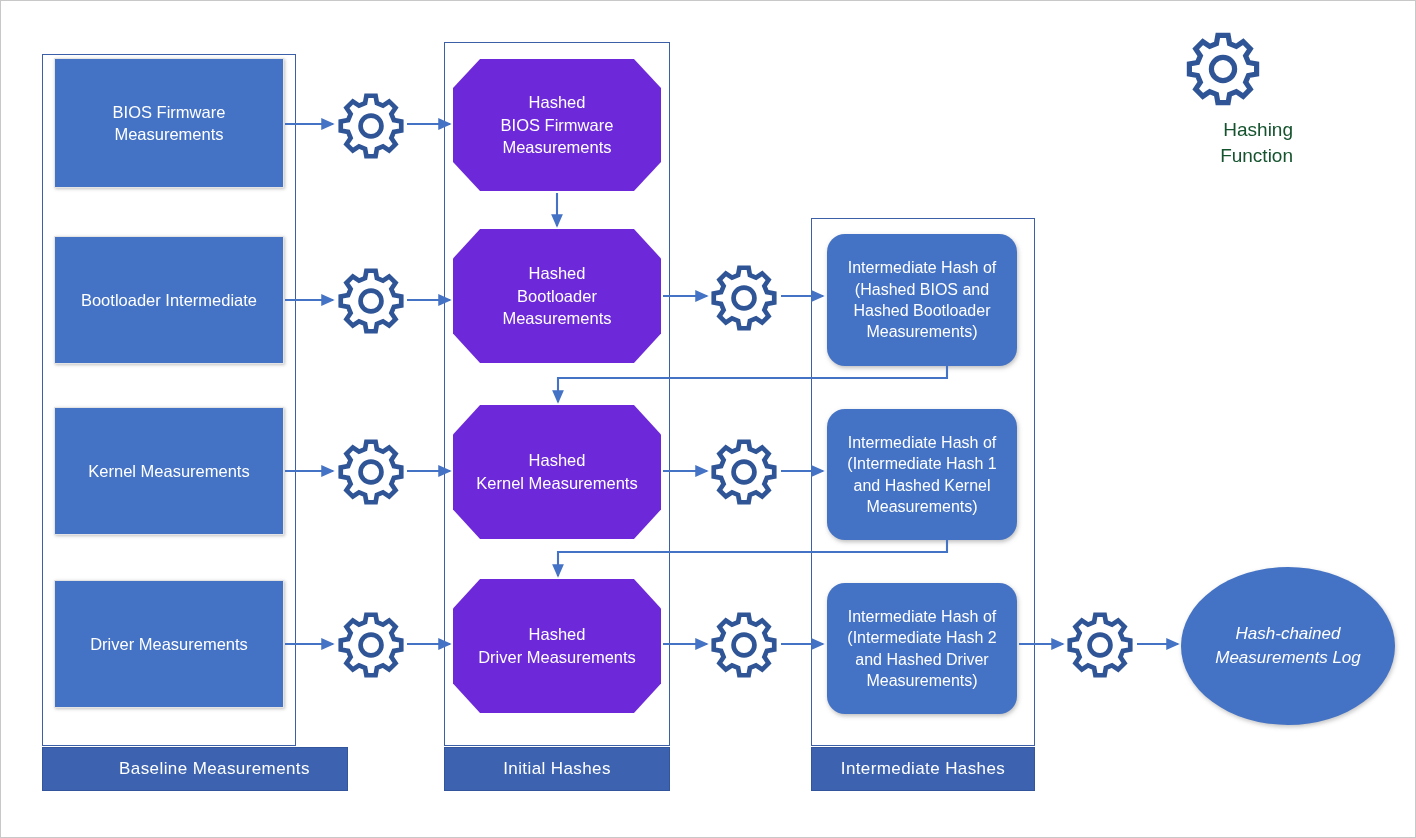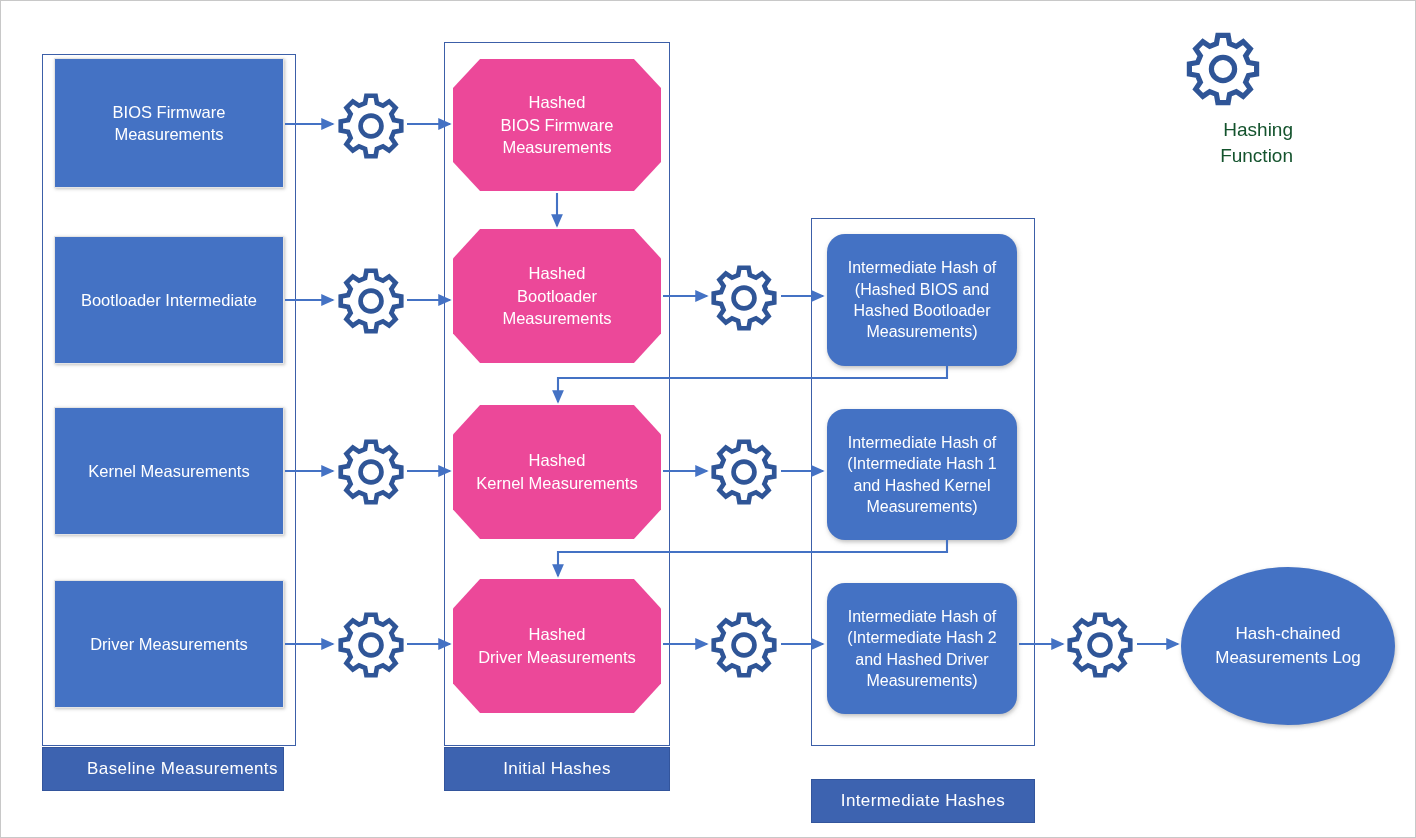--- a/index.html
+++ b/index.html
@@ -44,21 +44,21 @@
     line-height:1.35;
     display:flex;align-items:center;justify-content:center;
     text-align:center;
     padding:4px 10px;
     box-shadow:1px 1px 3px rgba(120,120,120,.45);
   }
 
   
   .oct-node{
     position:absolute;
-    background:#ec4899;
+    background:#6d28d9;
     color:#ffffff;
     font-size:16.5px;
     line-height:1.38;
     display:flex;align-items:center;justify-content:center;
     text-align:center;
     padding:6px 12px;
     box-sizing:border-box;
     clip-path:polygon(13% 0%,87% 0%,100% 22%,100% 78%,87% 100%,13% 100%,0% 78%,0% 22%);
     filter:drop-shadow(1px 2px 2px rgba(130,130,130,.5));
   }
@@ -84,20 +84,21 @@
     box-sizing:border-box;
     background:#4472C4;
     color:#ffffff;
     font-size:17px;
     line-height:1.4;
     border-radius:50%;
     display:flex;align-items:center;justify-content:center;
     text-align:center;
     padding:10px 20px;
     box-shadow:1px 2px 4px rgba(125,125,125,.45);
+    font-style:italic;
   }
 
   
   .gear{
     position:absolute;
     line-height:0;
   }
   .gear svg{display:block;}
 
   
@@ -119,23 +120,23 @@
 </style>
 </head>
 <body>
 
 <div id="canvas">
 
   <div class="col-frame" style="left:41px;top:53px;width:254px;height:692px;"></div>
   <div class="col-frame" style="left:443px;top:41px;width:226px;height:704px;"></div>
   <div class="col-frame" style="left:810px;top:217px;width:224px;height:528px;"></div>
 
-  <div class="col-label" style="left:41px;top:746px;width:242px;height:44px;padding-left:39px;">Baseline Measurements</div>
+  <div class="col-label" style="left:41px;top:746px;width:306px;height:44px;padding-left:39px;">Baseline Measurements</div>
   <div class="col-label" style="left:443px;top:746px;width:226px;height:44px;">Initial Hashes</div>
-  <div class="col-label" style="left:810px;top:778px;width:224px;height:44px;">Intermediate Hashes</div>
+  <div class="col-label" style="left:810px;top:746px;width:224px;height:44px;">Intermediate Hashes</div>
 
   <div class="rect-node" style="left:53px;top:57px;width:230px;height:130px;">BIOS Firmware<br>Measurements</div>
   <div class="rect-node" style="left:53px;top:235px;width:230px;height:128px;">Bootloader Intermediate</div>
   <div class="rect-node" style="left:53px;top:406px;width:230px;height:128px;">Kernel Measurements</div>
   <div class="rect-node" style="left:53px;top:579px;width:230px;height:128px;">Driver Measurements</div>
 
   <div class="oct-node" style="left:452px;top:58px;width:208px;height:132px;">Hashed<br>BIOS Firmware<br>Measurements</div>
   <div class="oct-node" style="left:452px;top:228px;width:208px;height:134px;">Hashed<br>Bootloader<br>Measurements</div>
   <div class="oct-node" style="left:452px;top:404px;width:208px;height:134px;">Hashed<br>Kernel Measurements</div>
   <div class="oct-node" style="left:452px;top:578px;width:208px;height:134px;">Hashed<br>Driver Measurements</div>

